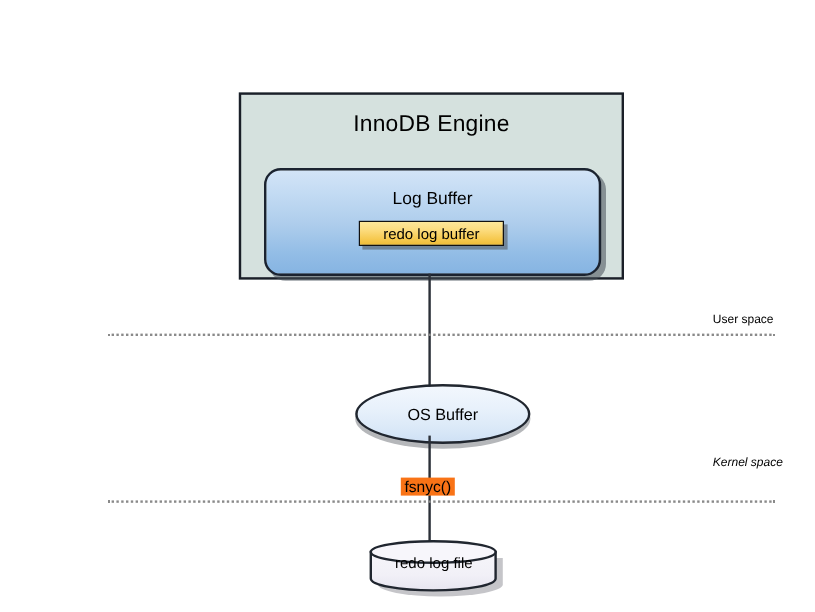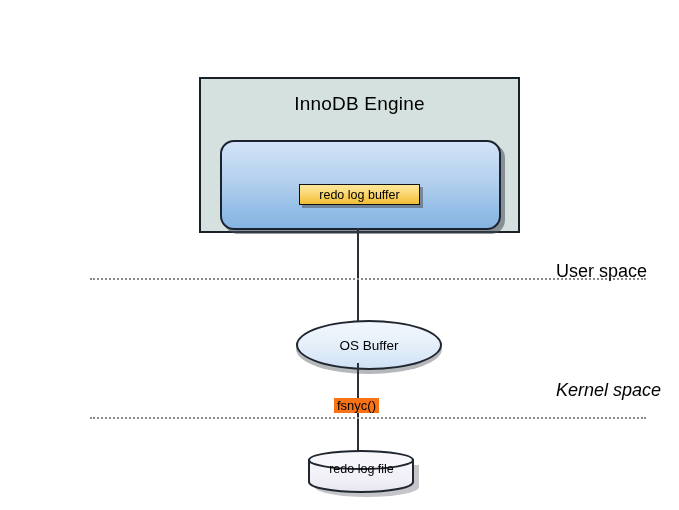--- a/index.html
+++ b/index.html
@@ -127,23 +127,24 @@
     left: 90px;
     width: 556px;
     height: 0;
     border-top: 2px dotted #8a8a8a;
   }
   .dotted-user   { top: 278px; }
   .dotted-kernel { top: 417px; }
 
   .space-label {
     position: absolute;
-    font-size: 18px;
+    font-size: 10px;
     color: #000;
     white-space: nowrap;
+    margin-left: 38px;
   }
   .label-user   { left: 556px; top: 261px; }
   .label-kernel { left: 556px; top: 380px; font-style: italic; }
 
   
   .osbuffer-shadow {
     position: absolute;
     left: 296px;
     top: 324px;
     width: 146px;
@@ -207,20 +208,21 @@
 </head>
 <body>
 
 <div id="canvas">
 
   <div class="innodb-box"></div>
   <div class="innodb-title">InnoDB Engine</div>
 
   <div class="logbuffer-shadow"></div>
   <div class="logbuffer-box"></div>
+  <div class="logbuffer-title">Log Buffer</div>
 
   <div class="redochip-shadow"></div>
   <div class="redochip">redo log buffer</div>
 
   <div class="vline vline-top"></div>
 
   <div class="dotted-line dotted-user"></div>
   <div class="space-label label-user">User space</div>
 
   <div class="osbuffer-shadow"></div>

